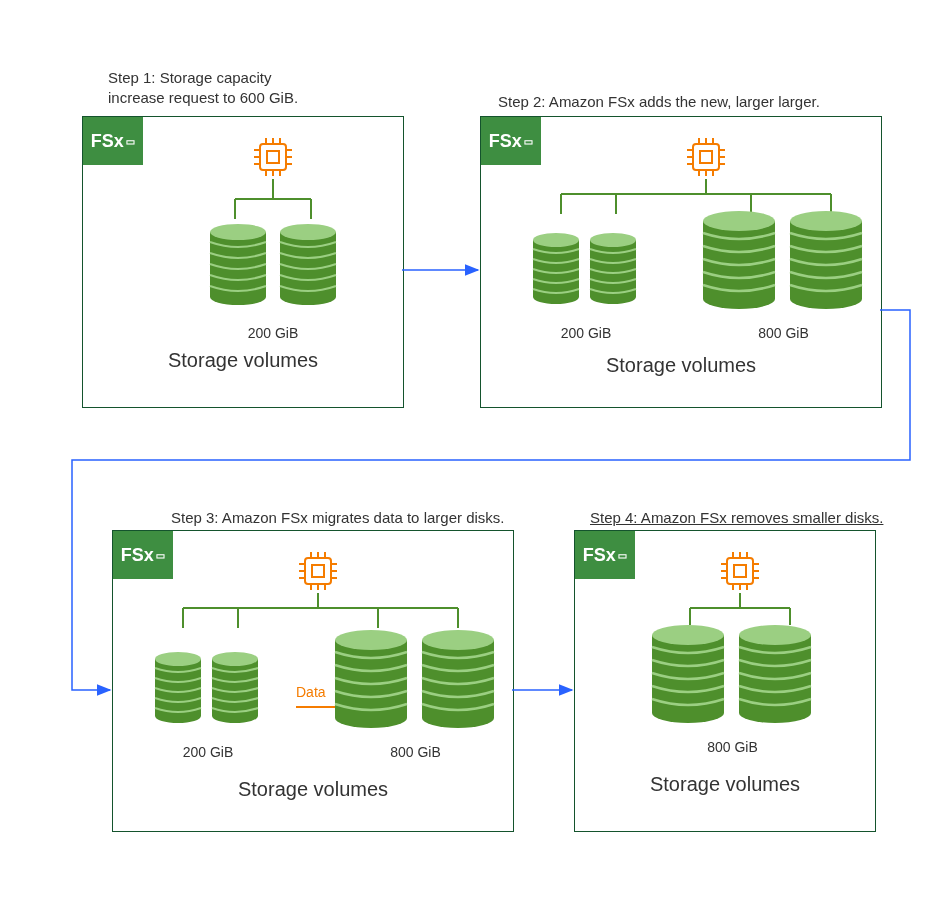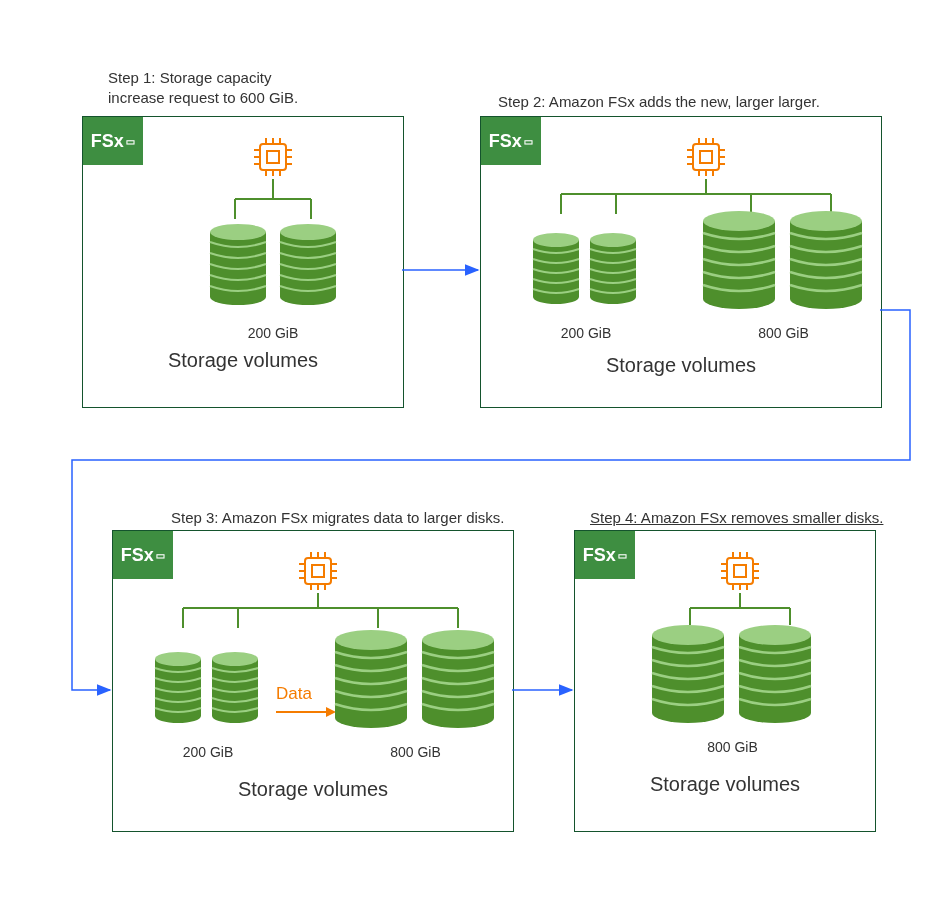--- a/index.html
+++ b/index.html
@@ -3,21 +3,21 @@
 <meta charset="utf-8">
 <style>
 body { margin:0; background:#fff; font-family:Arial,sans-serif; width:950px; height:900px; position:relative; }
 .box { position:absolute; border:1px solid #14532d; background:#fff; }
 .fsx-badge { position:absolute; top:0; left:0; width:60px; height:48px; background:#3E8E41; color:#fff; font-weight:bold; font-size:18px; display:flex; align-items:center; justify-content:center; }
 .step-label { position:absolute; font-size:15px; color:#333; line-height:1.3; }
 .cpu { position:absolute; }
 .disk-group { position:absolute; }
 .disk-label { text-align:center; font-size:14px; color:#333; margin-top:4px; }
 .sv-label { position:absolute; font-size:20px; color:#333; text-align:center; width:100%; }
-.arrow-data { position:absolute; color:#F57C00; font-size:17px; }
+.arrow-data { position:absolute; color:#F57C00; font-size:14px;margin-left:20px; }
 </style>
 </head>
 <body>
 
 <div class="step-label" style="left:108px; top:68px; white-space:pre-line;">Step 1: Storage capacity
 increase request to 600 GiB.</div>
 <div class="box" style="left:82px; top:116px; width:320px; height:290px;">
   <div class="fsx-badge">
       <span>FSx</span>
       <span style="font-size:10px;margin-left:2px;">▭</span>

